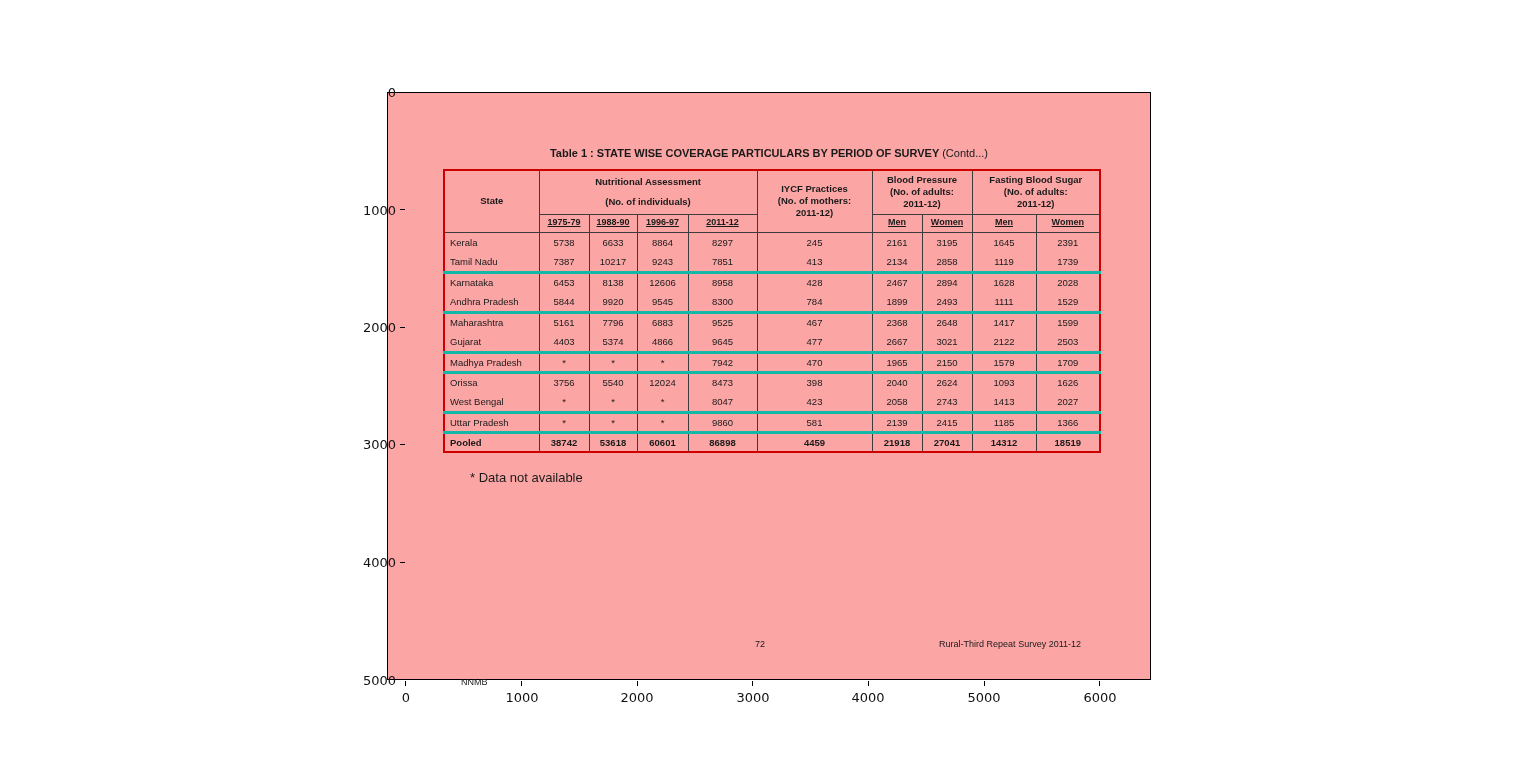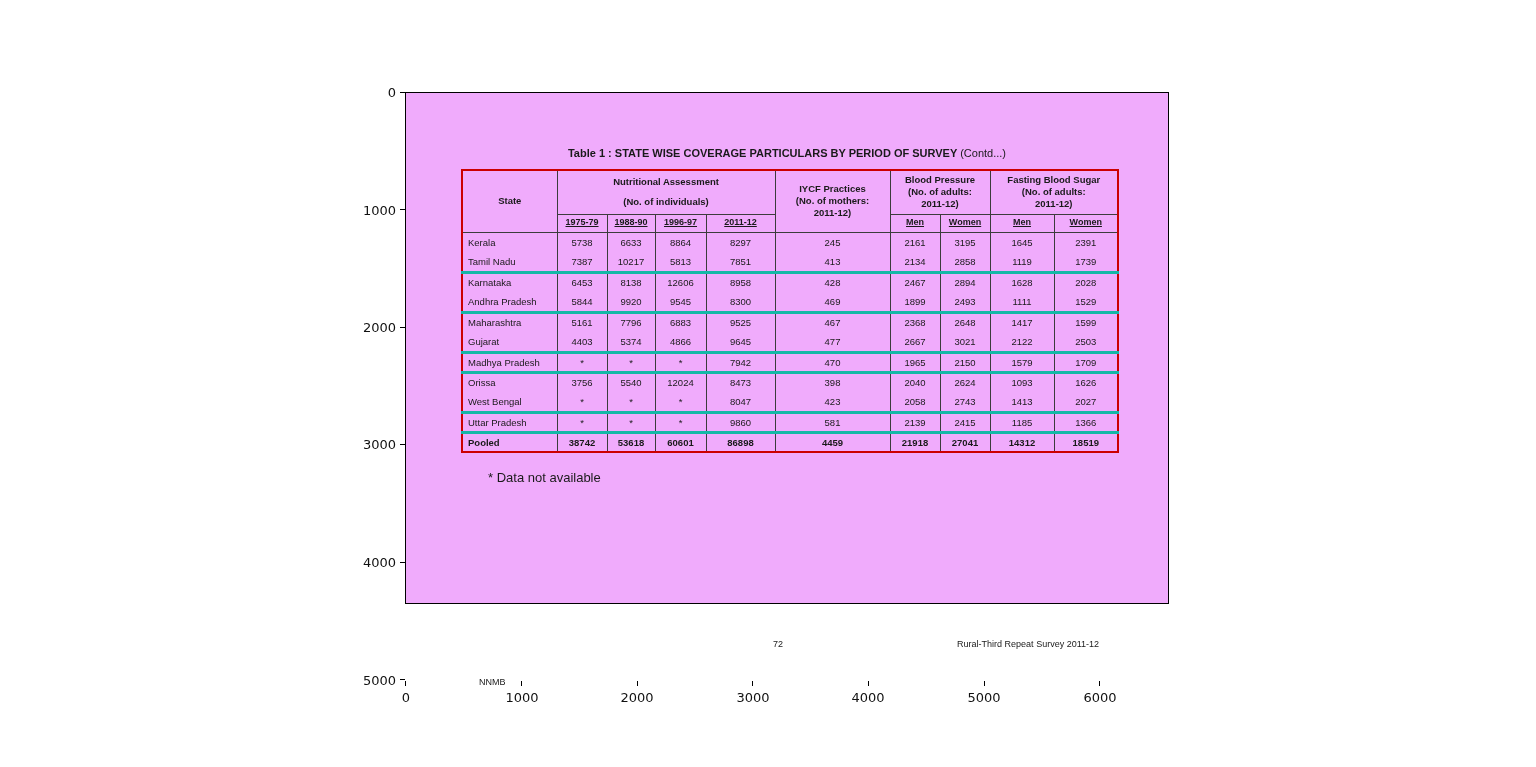--- a/index.html
+++ b/index.html
@@ -7,24 +7,24 @@
   body {
     width: 1536px; height: 767px;
     background: #ffffff;
     position: relative;
     font-family: "Liberation Sans", "DejaVu Sans", sans-serif;
     overflow: hidden;
   }
 
   
   .plot {
-    position: absolute; left: 405px; top: 92px;
-    width: 764px; height: 512px;
+    position: absolute; left: 387px; top: 92px;
+    width: 764px; height: 588px;
     border: 1px solid #000000;
-    background: #f0abfc;
+    background: #fca5a5;
   }
   .tick-label {
     position: absolute; font-size: 13px; color: #111111;
     line-height: 1; font-family: "DejaVu Sans", sans-serif;
   }
   .ytick { width: 60px; text-align: right; left: 336px; transform: translateY(-50%); }
   .xtick { width: 64px; text-align: center; top: 691px; }
   .tickmark { position: absolute; background: #000000; }
   .ymark { width: 5px; height: 1px; left: 400px; }
   .xmark { width: 1px; height: 5px; top: 681px; }
@@ -141,21 +141,21 @@
           <td>245</td>
           <td>2161</td>
           <td>3195</td>
           <td>1645</td>
           <td>2391</td>
         </tr>
         <tr class="group-end">
           <td class="state-cell">Tamil Nadu</td>
           <td>7387</td>
           <td>10217</td>
-          <td>5813</td>
+          <td>9243</td>
           <td>7851</td>
           <td>413</td>
           <td>2134</td>
           <td>2858</td>
           <td>1119</td>
           <td>1739</td>
         </tr>
         <tr>
           <td class="state-cell">Karnataka</td>
           <td>6453</td>
@@ -167,21 +167,21 @@
           <td>2894</td>
           <td>1628</td>
           <td>2028</td>
         </tr>
         <tr class="group-end">
           <td class="state-cell">Andhra Pradesh</td>
           <td>5844</td>
           <td>9920</td>
           <td>9545</td>
           <td>8300</td>
-          <td>469</td>
+          <td>784</td>
           <td>1899</td>
           <td>2493</td>
           <td>1111</td>
           <td>1529</td>
         </tr>
         <tr>
           <td class="state-cell">Maharashtra</td>
           <td>5161</td>
           <td>7796</td>
           <td>6883</td>

